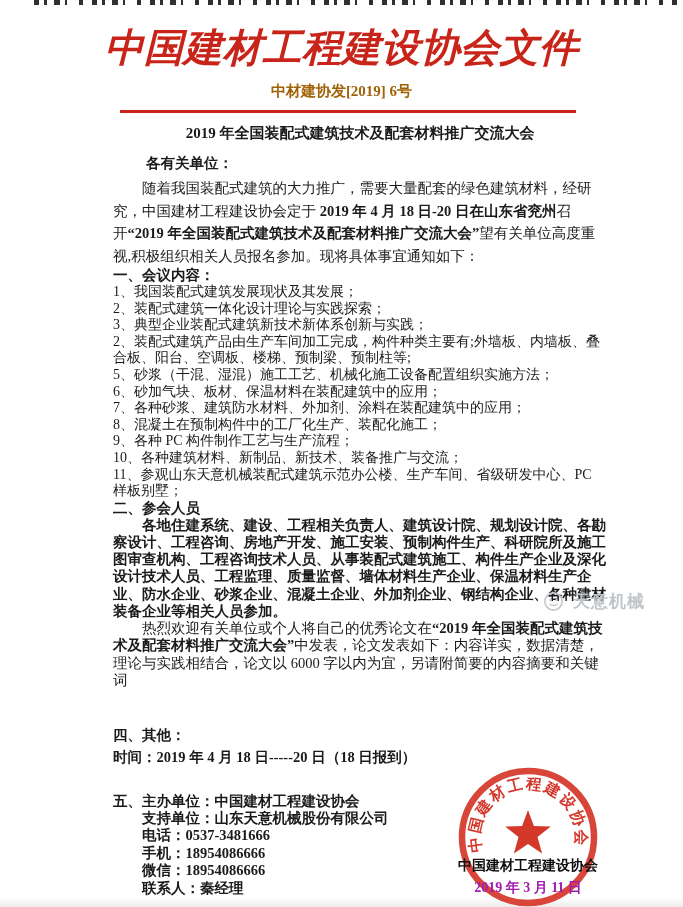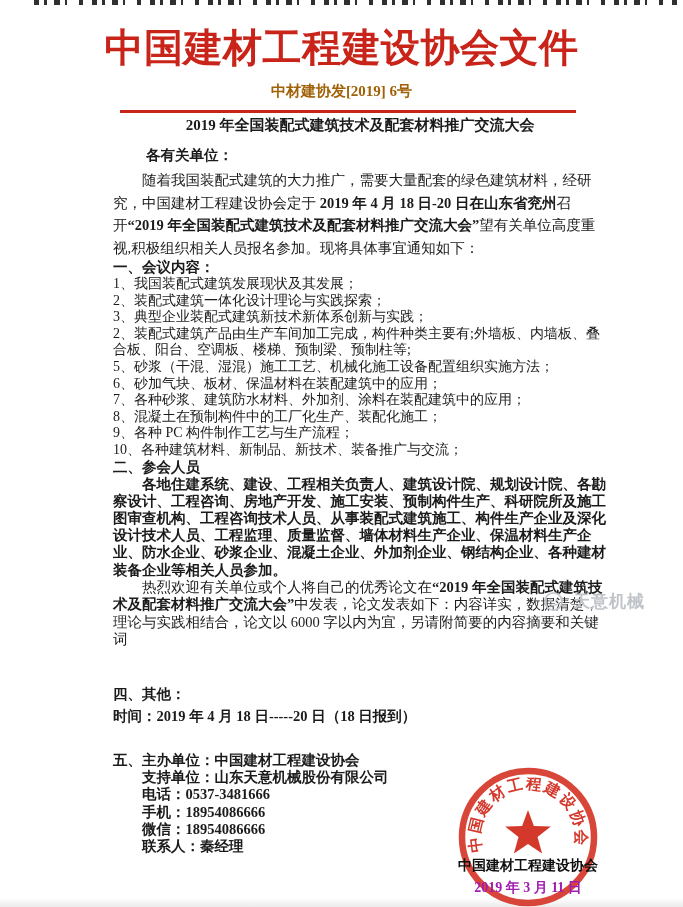--- a/index.html
+++ b/index.html
@@ -29,36 +29,37 @@
       #141414 45px 49px,transparent 49px 58px);
   }
   .org-title{
     padding-top:25px;
     text-align:center;
     font-size:39px;
     font-weight:bold;
     color:var(--red);
     line-height:1.18;
     letter-spacing:0.5px;
+    font-style:italic;
   }
   .doc-no{
     margin-top:11px;
     text-align:center;
     font-weight:bold;
     font-size:15px;
     color:#a16207;
   }
   .red-rule{
     width:456px;height:3px;
     margin:9px 0 0 120px;
     background:var(--red);
   }
   .content{padding:0 76px 0 113px;}
   .doc-title{
-    margin-top:3px;
+    margin-top:11px;
     text-align:center;
     font-weight:bold;
     font-size:15px;
   }
   .salutation{
     margin-top:11px;
     font-weight:bold;
     font-size:14.5px;
     padding-left:33px;
   }
@@ -158,20 +159,21 @@
         <div class="list-line">1、我国装配式建筑发展现状及其发展；</div>
         <div class="list-line">2、装配式建筑一体化设计理论与实践探索；</div>
         <div class="list-line">3、典型企业装配式建筑新技术新体系创新与实践；</div>
         <div class="list-line">2、装配式建筑产品由生产车间加工完成，构件种类主要有;外墙板、内墙板、叠合板、阳台、空调板、楼梯、预制梁、预制柱等;</div>
         <div class="list-line">5、砂浆（干混、湿混）施工工艺、机械化施工设备配置组织实施方法；</div>
         <div class="list-line">6、砂加气块、板材、保温材料在装配建筑中的应用；</div>
         <div class="list-line">7、各种砂浆、建筑防水材料、外加剂、涂料在装配建筑中的应用；</div>
         <div class="list-line">8、混凝土在预制构件中的工厂化生产、装配化施工；</div>
         <div class="list-line">9、各种 PC 构件制作工艺与生产流程；</div>
         <div class="list-line">10、各种建筑材料、新制品、新技术、装备推广与交流；</div>
+        <div class="list-line">11、参观山东天意机械装配式建筑示范办公楼、生产车间、省级研发中心、PC 样板别墅；</div>
       </div>
 
     <div class="sec-h">二、参会人员</div>
     <p class="attendees">各地住建系统、建设、工程相关负责人、建筑设计院、规划设计院、各勘察设计、工程咨询、房地产开发、施工安装、预制构件生产、科研院所及施工图审查机构、工程咨询技术人员、从事装配式建筑施工、构件生产企业及深化设计技术人员、工程监理、质量监督、墙体材料生产企业、保温材料生产企业、防水企业、砂浆企业、混凝土企业、外加剂企业、钢结构企业、各种建材装备企业等相关人员参加。</p>
 
     <p class="papers"><span>热烈欢迎有关单位或个人将自己的优秀论文在</span><span class="b">“2019 年全国装配式建筑技术及配套材料推广交流大会”</span><span>中发表，论文发表如下：内容详实，数据清楚，理论与实践相结合，论文以 6000 字以内为宜，另请附简要的内容摘要和关键词</span></p>
 
     <div class="sec-h other-h">四、其他：</div>
     <div class="time-line">时间：2019 年 4 月 18 日-----20 日（18 日报到）</div>
 

